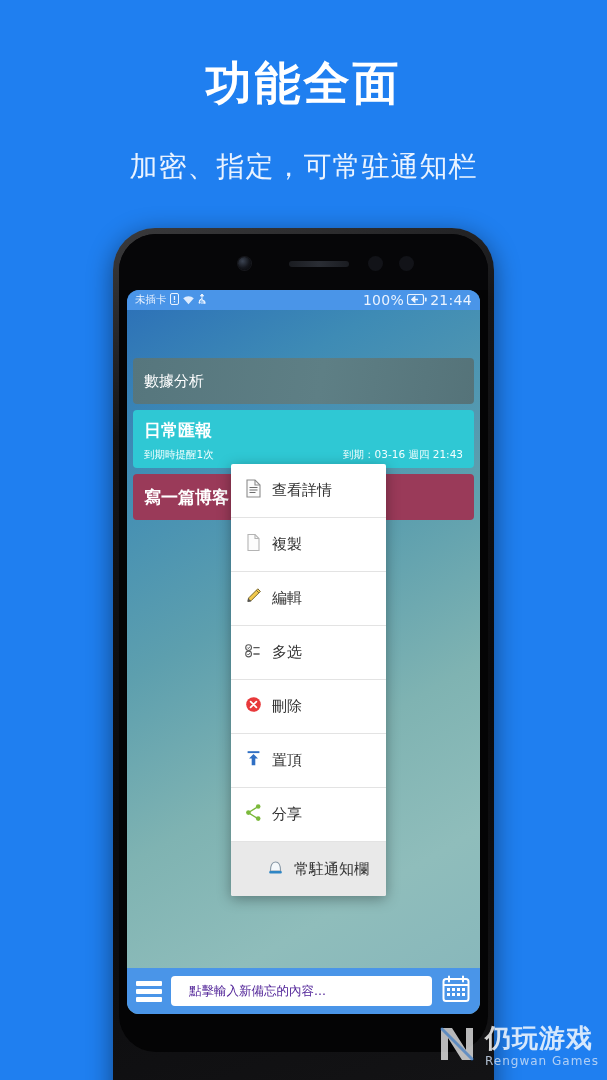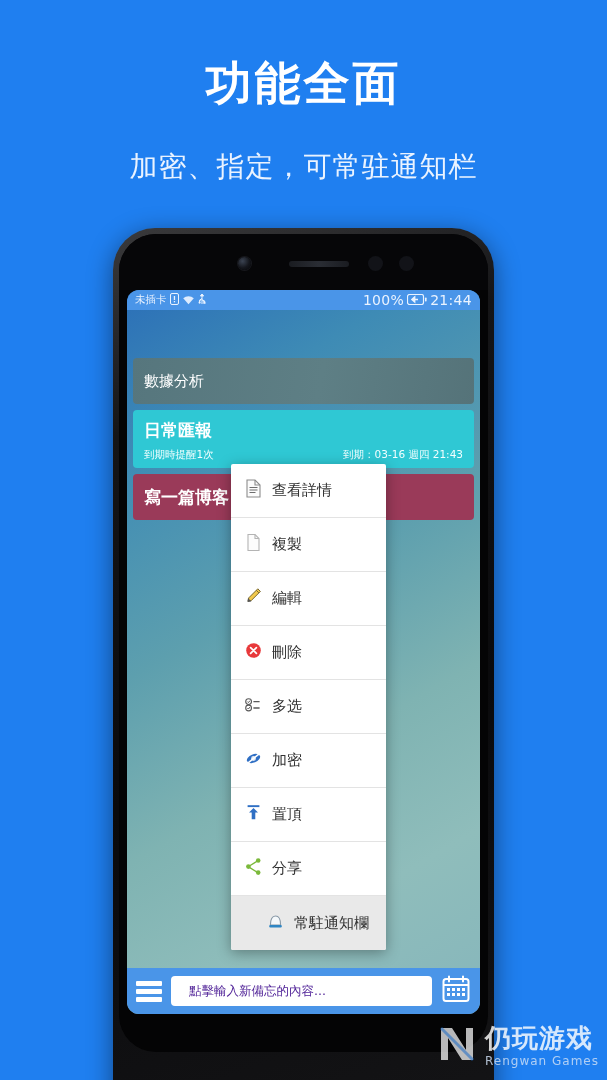--- a/index.html
+++ b/index.html
@@ -232,50 +232,40 @@
                   <path d="M11.3 3.3 l2.6 2.6" stroke="#7a6a33" stroke-width="1"></path>
                   <path d="M3 11 l3.4 3.4 -3.9 .6 Z" fill="#555"></path>
                 </svg>
             </span>
             <span class="mlabel">編輯</span>
           </div>
 
           <div class="mi">
             <span>
               <svg width="17" height="19" viewBox="0 0 17 19">
-                  <circle cx="8.5" cy="9.5" r="7.3" fill="#e8393b"></circle>
-                  <path d="M5.6 6.6 l5.8 5.8 M11.4 6.6 l-5.8 5.8" stroke="#ffffff" stroke-width="1.7" stroke-linecap="round"></path>
-                </svg>
-            </span>
-            <span class="mlabel">刪除</span>
-          </div>
-
-          <div class="mi">
-            <span>
-              <svg width="17" height="19" viewBox="0 0 17 19">
                   <circle cx="3.6" cy="6.6" r="2.9" fill="none" stroke="#5a5a5a" stroke-width="1.1"></circle>
                   <path d="M2.4 6.6 l1 1 1.5 -1.9" stroke="#5a5a5a" stroke-width="1" fill="none"></path>
                   <circle cx="3.6" cy="13" r="2.9" fill="none" stroke="#5a5a5a" stroke-width="1.1"></circle>
                   <path d="M2.4 13 l1 1 1.5 -1.9" stroke="#5a5a5a" stroke-width="1" fill="none"></path>
                   <path d="M8.4 6.6 h6.2 M8.4 13 h6.2" stroke="#5a5a5a" stroke-width="1.3"></path>
                 </svg>
             </span>
             <span class="mlabel">多选</span>
           </div>
 
           <div class="mi">
             <span>
               <svg width="17" height="19" viewBox="0 0 17 19">
-                  <ellipse cx="8.5" cy="9.5" rx="7" ry="4.1" transform="rotate(-22 8.5 9.5)" fill="#2f6fc4"></ellipse>
-                  <ellipse cx="8.5" cy="9.5" rx="2.4" ry="2.4" fill="#ffffff" opacity=".85"></ellipse>
-                  <path d="M2.2 14.6 L14.8 4.4" stroke="#ffffff" stroke-width="1.6"></path>
-                </svg>
-            </span>
-            <span class="mlabel">加密</span>
-          </div>
+                  <circle cx="8.5" cy="9.5" r="7.3" fill="#e8393b"></circle>
+                  <path d="M5.6 6.6 l5.8 5.8 M11.4 6.6 l-5.8 5.8" stroke="#ffffff" stroke-width="1.7" stroke-linecap="round"></path>
+                </svg>
+            </span>
+            <span class="mlabel">刪除</span>
+          </div>
+
 
           <div class="mi">
             <span>
               <svg width="17" height="19" viewBox="0 0 17 19">
                   <rect x="2.6" y="2.2" width="11.8" height="1.9" fill="#2f6fc4"></rect>
                   <path d="M8.5 5 l4.5 4.6 h-2.7 v6.6 h-3.6 v-6.6 h-2.7 Z" fill="#2f6fc4"></path>
                 </svg>
             </span>
             <span class="mlabel">置頂</span>
           </div>

